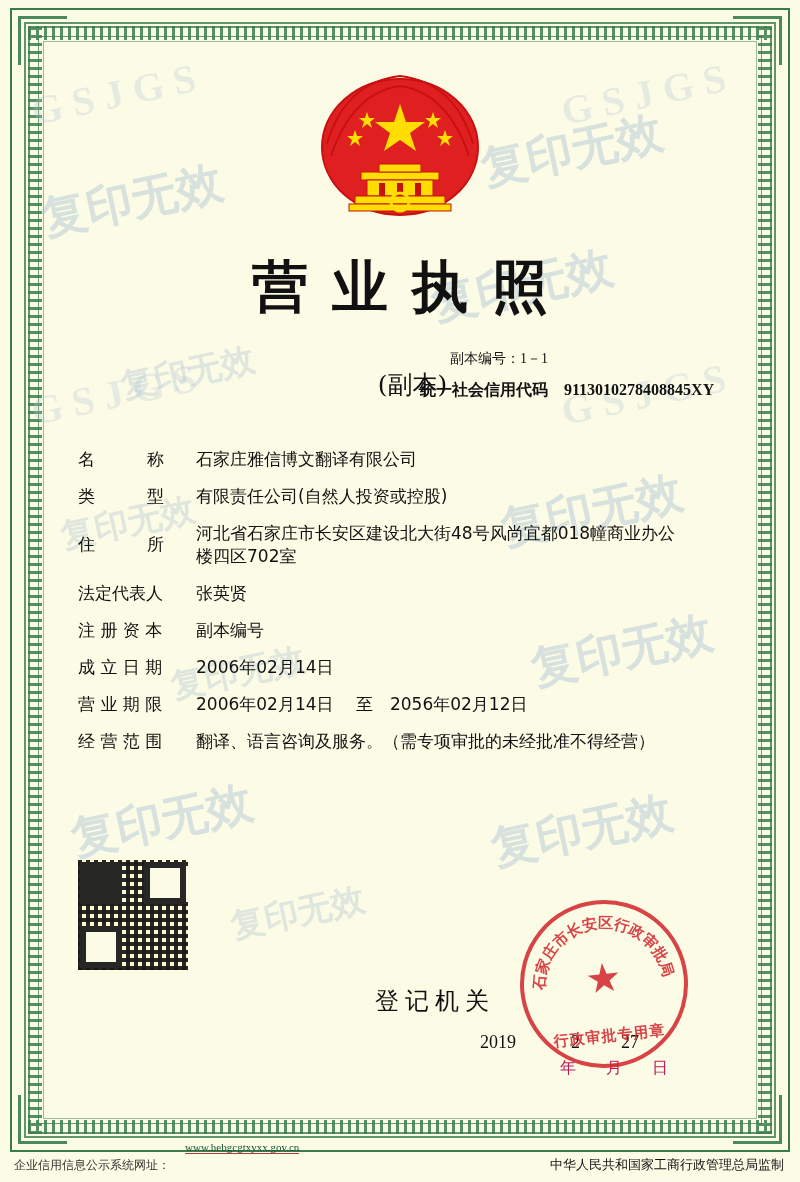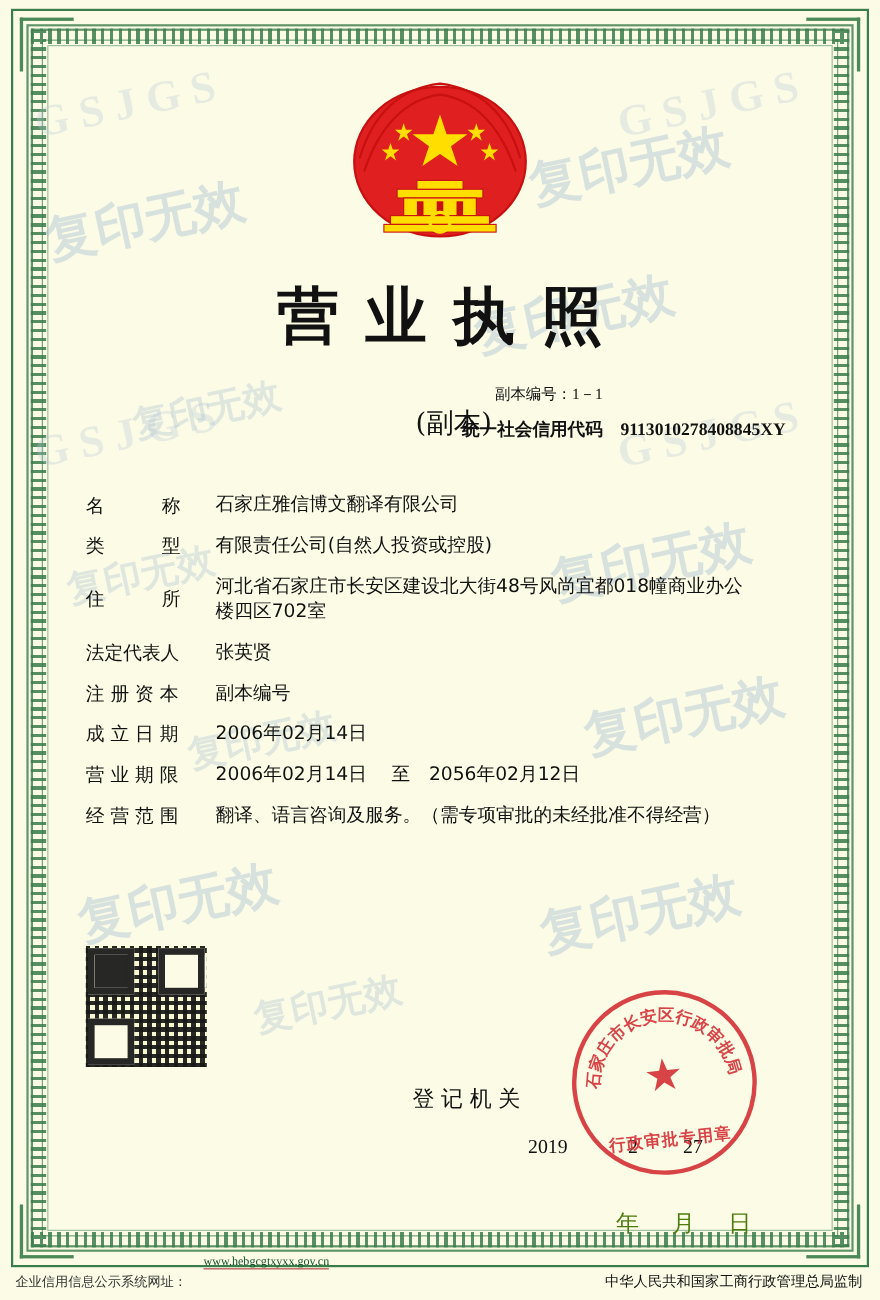--- a/index.html
+++ b/index.html
@@ -128,36 +128,35 @@
   .qr::before,.qr::after{
     content:"";position:absolute;width:30px;height:30px;border:6px solid #111;background:#fbfbe6;
   }
   .qr::before{left:2px;top:2px;box-shadow:72px 0 0 -6px #fbfbe6, 72px 0 0 0 #111 inset;}
   .qr::after{left:2px;bottom:2px;}
   .qr .eye3{position:absolute;right:2px;top:2px;width:30px;height:30px;border:6px solid #111;background:#fbfbe6;}
 
   
   .reg-auth{
     position:absolute;left:375px;top:985px;
-    font-size:20px;letter-spacing:6px;color:#111;
+    font-size:24px;letter-spacing:6px;color:#111;
     font-family:"DejaVu Sans","Liberation Sans",sans-serif;
   }
   .date-line{
     position:absolute;left:480px;top:1032px;
     font-size:18px;color:#111;
     font-family:"Liberation Serif",serif;
   }
   .date-line .y{display:inline-block;width:62px;}
   .date-line .m{display:inline-block;width:58px;text-align:center;}
   .date-line .d{display:inline-block;width:42px;text-align:center;}
   .date-units{
     position:absolute;left:560px;top:1058px;
-    font-size:21px;color:#4d7c0f;letter-spacing:30px;
-    font-family:"DejaVu Sans","Liberation Sans",sans-serif;
-    margin-top:40px;
+    font-size:16px;color:#be185d;letter-spacing:30px;
+    font-family:"DejaVu Sans","Liberation Sans",sans-serif;
   }
 
   
   .seal{
     position:absolute;left:520px;top:900px;
     width:160px;height:160px;
     border:4px solid #d2232a;
     border-radius:50%;
     color:#d2232a;
     opacity:.85;

